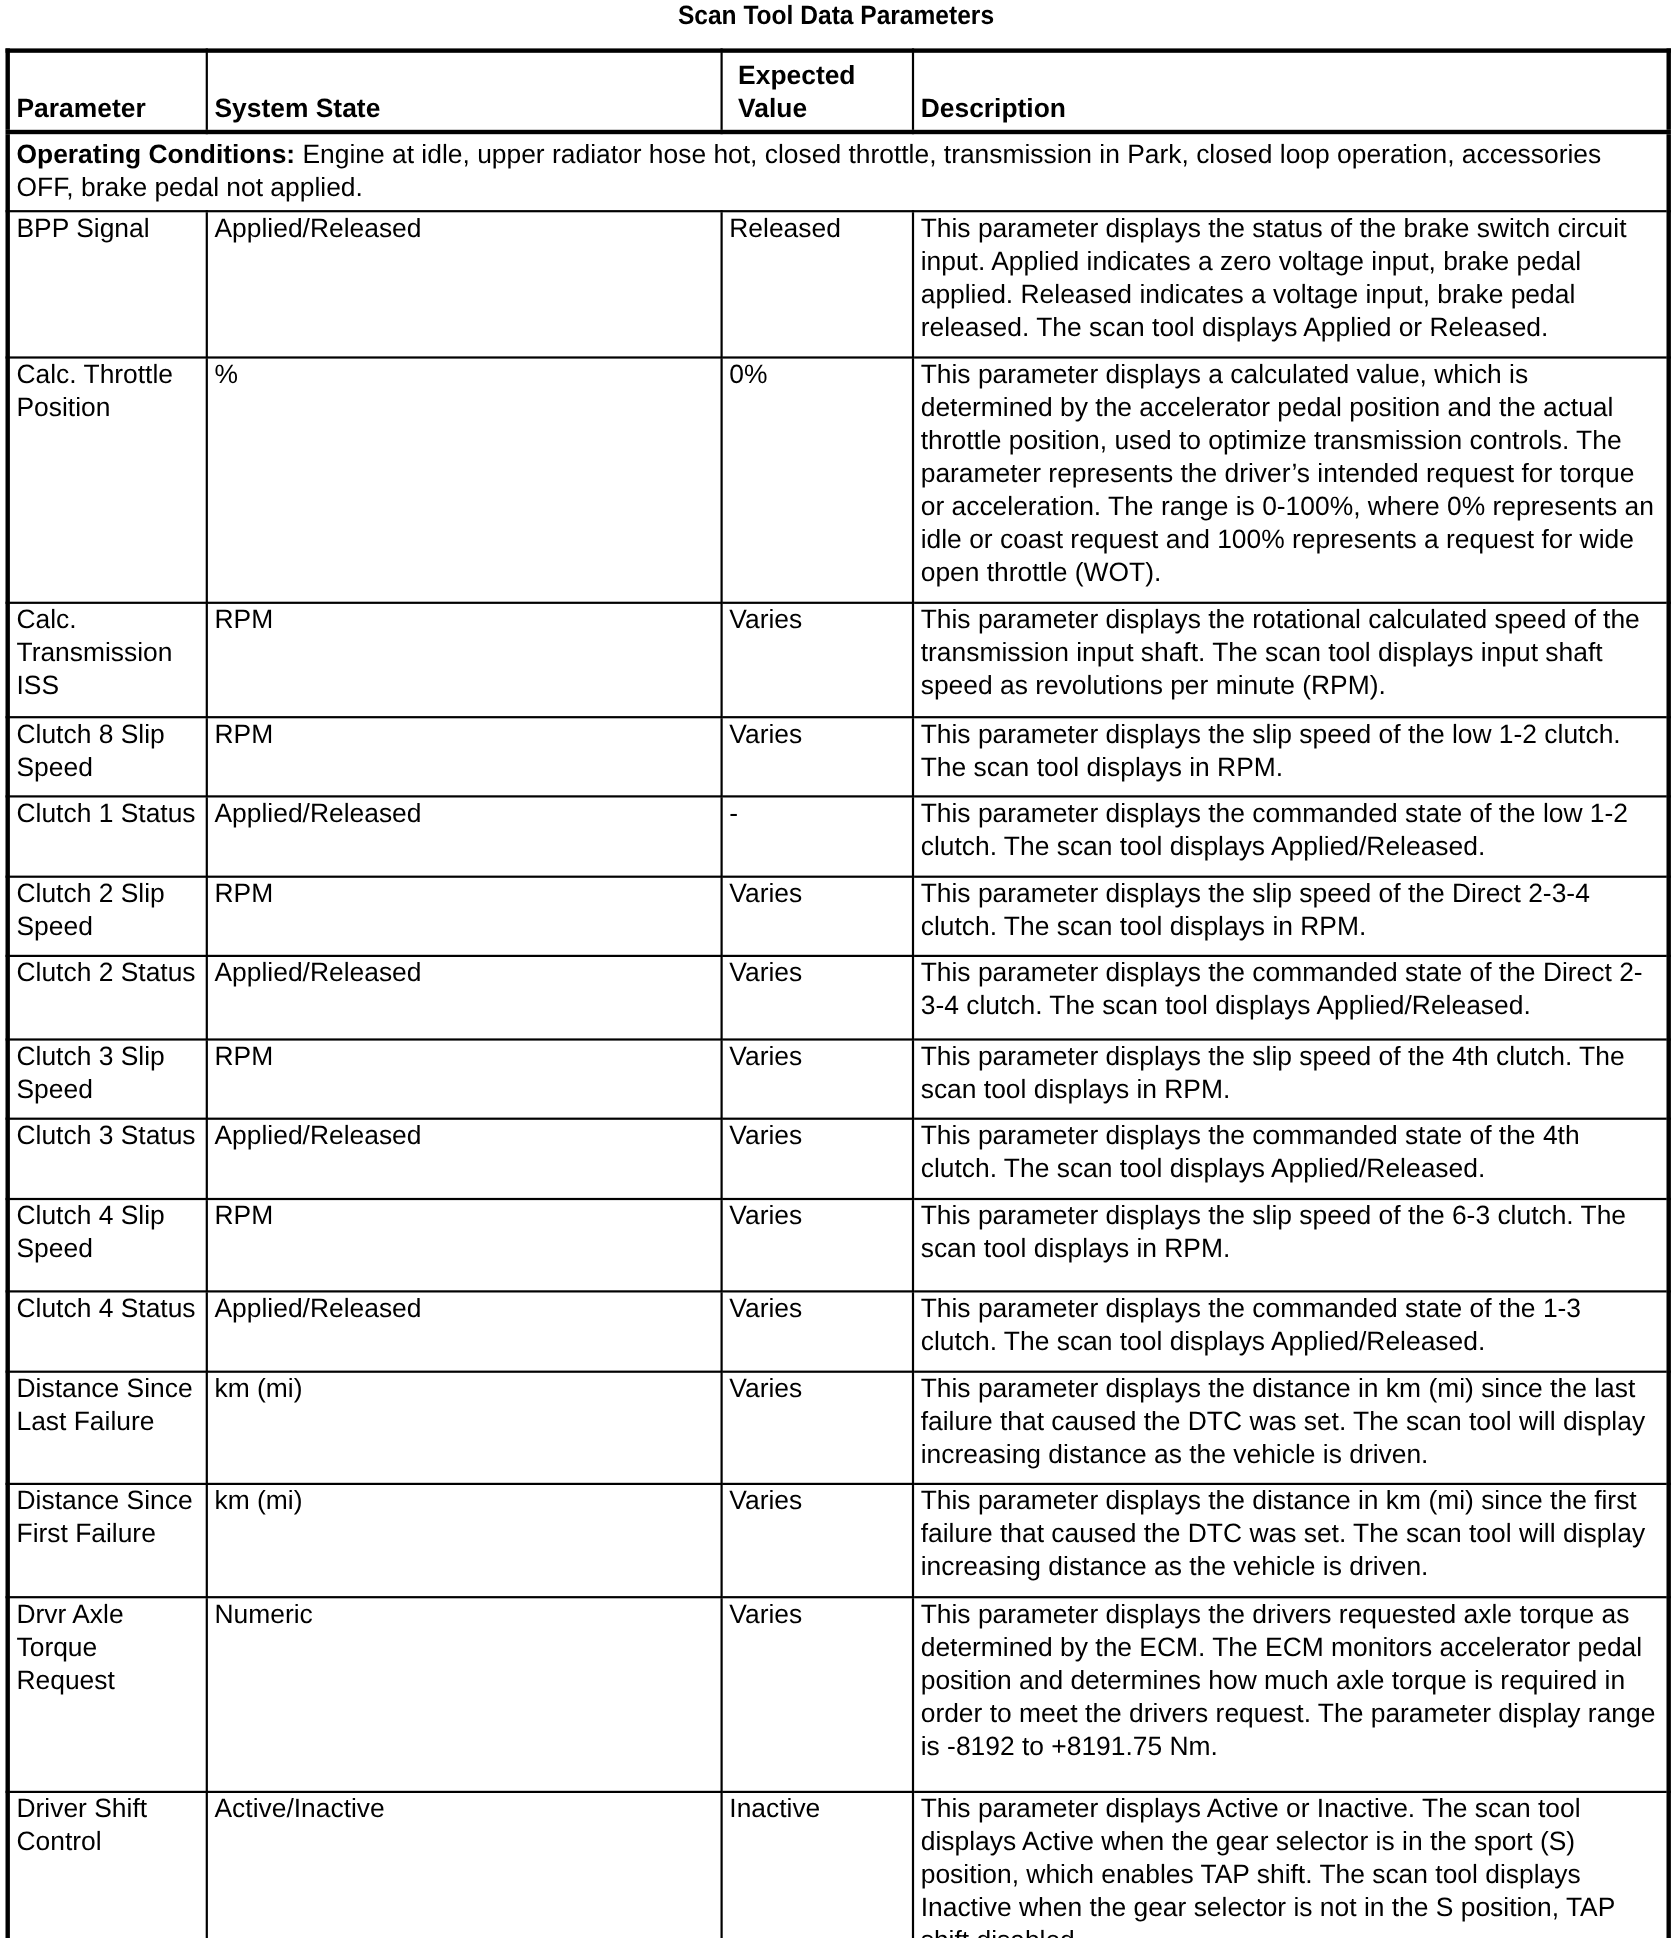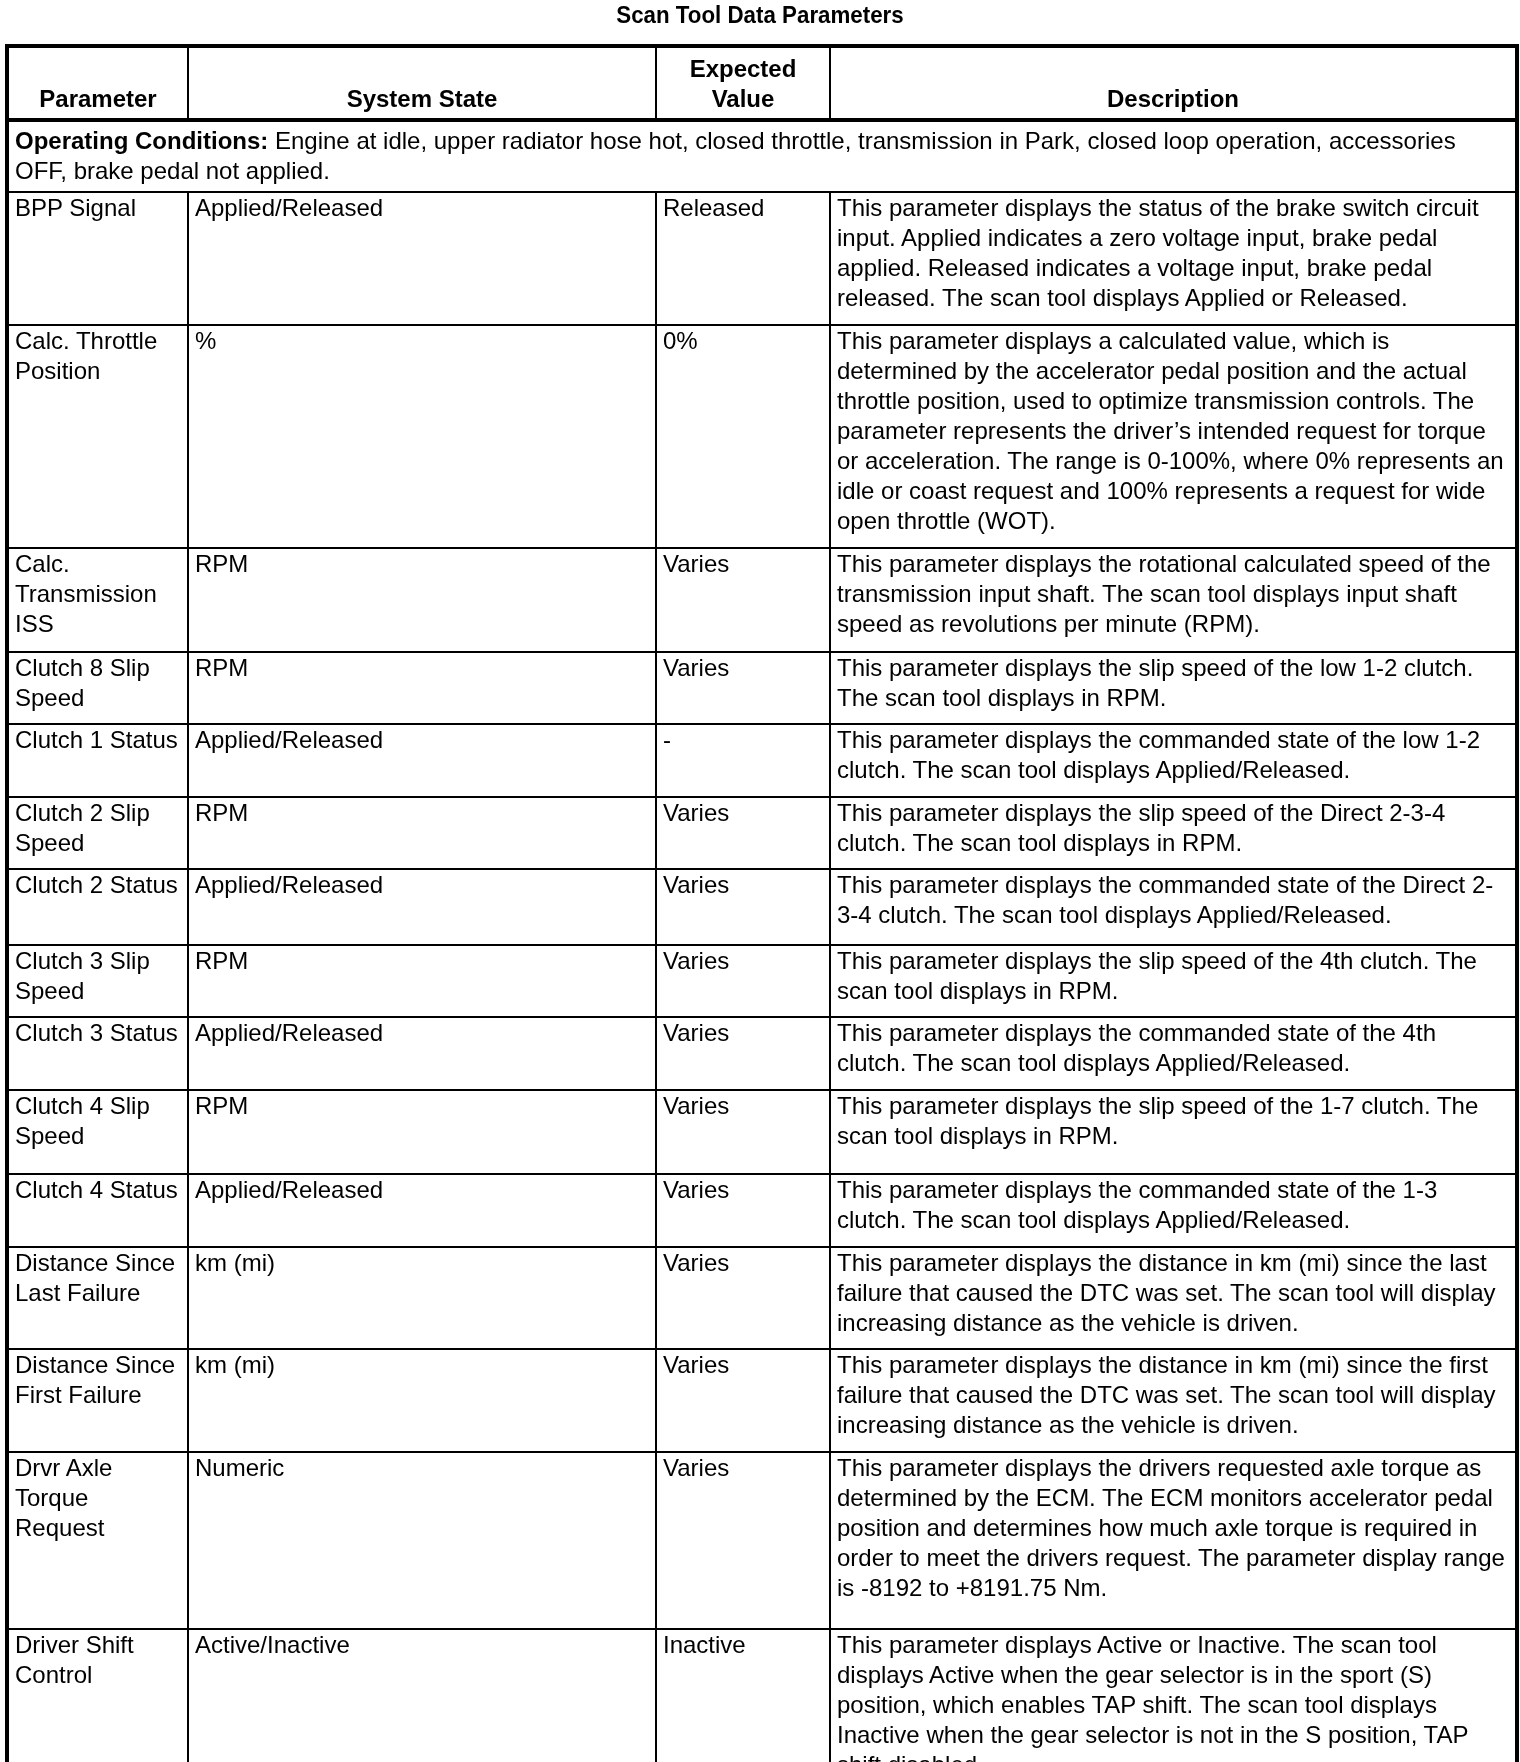--- a/index.html
+++ b/index.html
@@ -15,21 +15,21 @@
     table.params {
       position: absolute; left: 5px; top: 44px; width: 1510px;
       border-collapse: collapse; table-layout: fixed;
       border: 4px solid #000;
     }
     table.params th, table.params td {
       border: 2px solid #000; vertical-align: top; padding: 0 6px;
       font-size: 24px; line-height: 30px; text-align: left;
     }
     table.params th {
-      font-weight: bold; text-align: center; vertical-align: bottom;
+      font-weight: bold; vertical-align: bottom;
       padding-bottom: 4px;
     }
     table.params thead tr { border-bottom: 4px solid #000; }
     .cond { padding-top: 4px !important; }
     .cond b { font-weight: bold; }
     td.c { padding-top: 4px; }
     col.c1 { width: 181px; }
     col.c2 { width: 468px; }
     col.c3 { width: 174px; }
     col.c4 { width: 687px; }
@@ -111,21 +111,21 @@
       <tr style="height: 73px;">
         <td class="c">Clutch 3 Status</td>
         <td class="c">Applied/Released</td>
         <td class="c">Varies</td>
         <td class="c">This parameter displays the commanded state of the 4th clutch. The scan tool displays Applied/Released.</td>
       </tr>
       <tr style="height: 84px;">
         <td class="c">Clutch 4 Slip Speed</td>
         <td class="c">RPM</td>
         <td class="c">Varies</td>
-        <td class="c">This parameter displays the slip speed of the 1-7 clutch. The scan tool displays in RPM.</td>
+        <td class="c">This parameter displays the slip speed of the 6-3 clutch. The scan tool displays in RPM.</td>
       </tr>
       <tr style="height: 73px;">
         <td class="c">Clutch 4 Status</td>
         <td class="c">Applied/Released</td>
         <td class="c">Varies</td>
         <td class="c">This parameter displays the commanded state of the 1-3 clutch. The scan tool displays Applied/Released.</td>
       </tr>
       <tr style="height: 102px;">
         <td class="c">Distance Since Last Failure</td>
         <td class="c">km (mi)</td>

